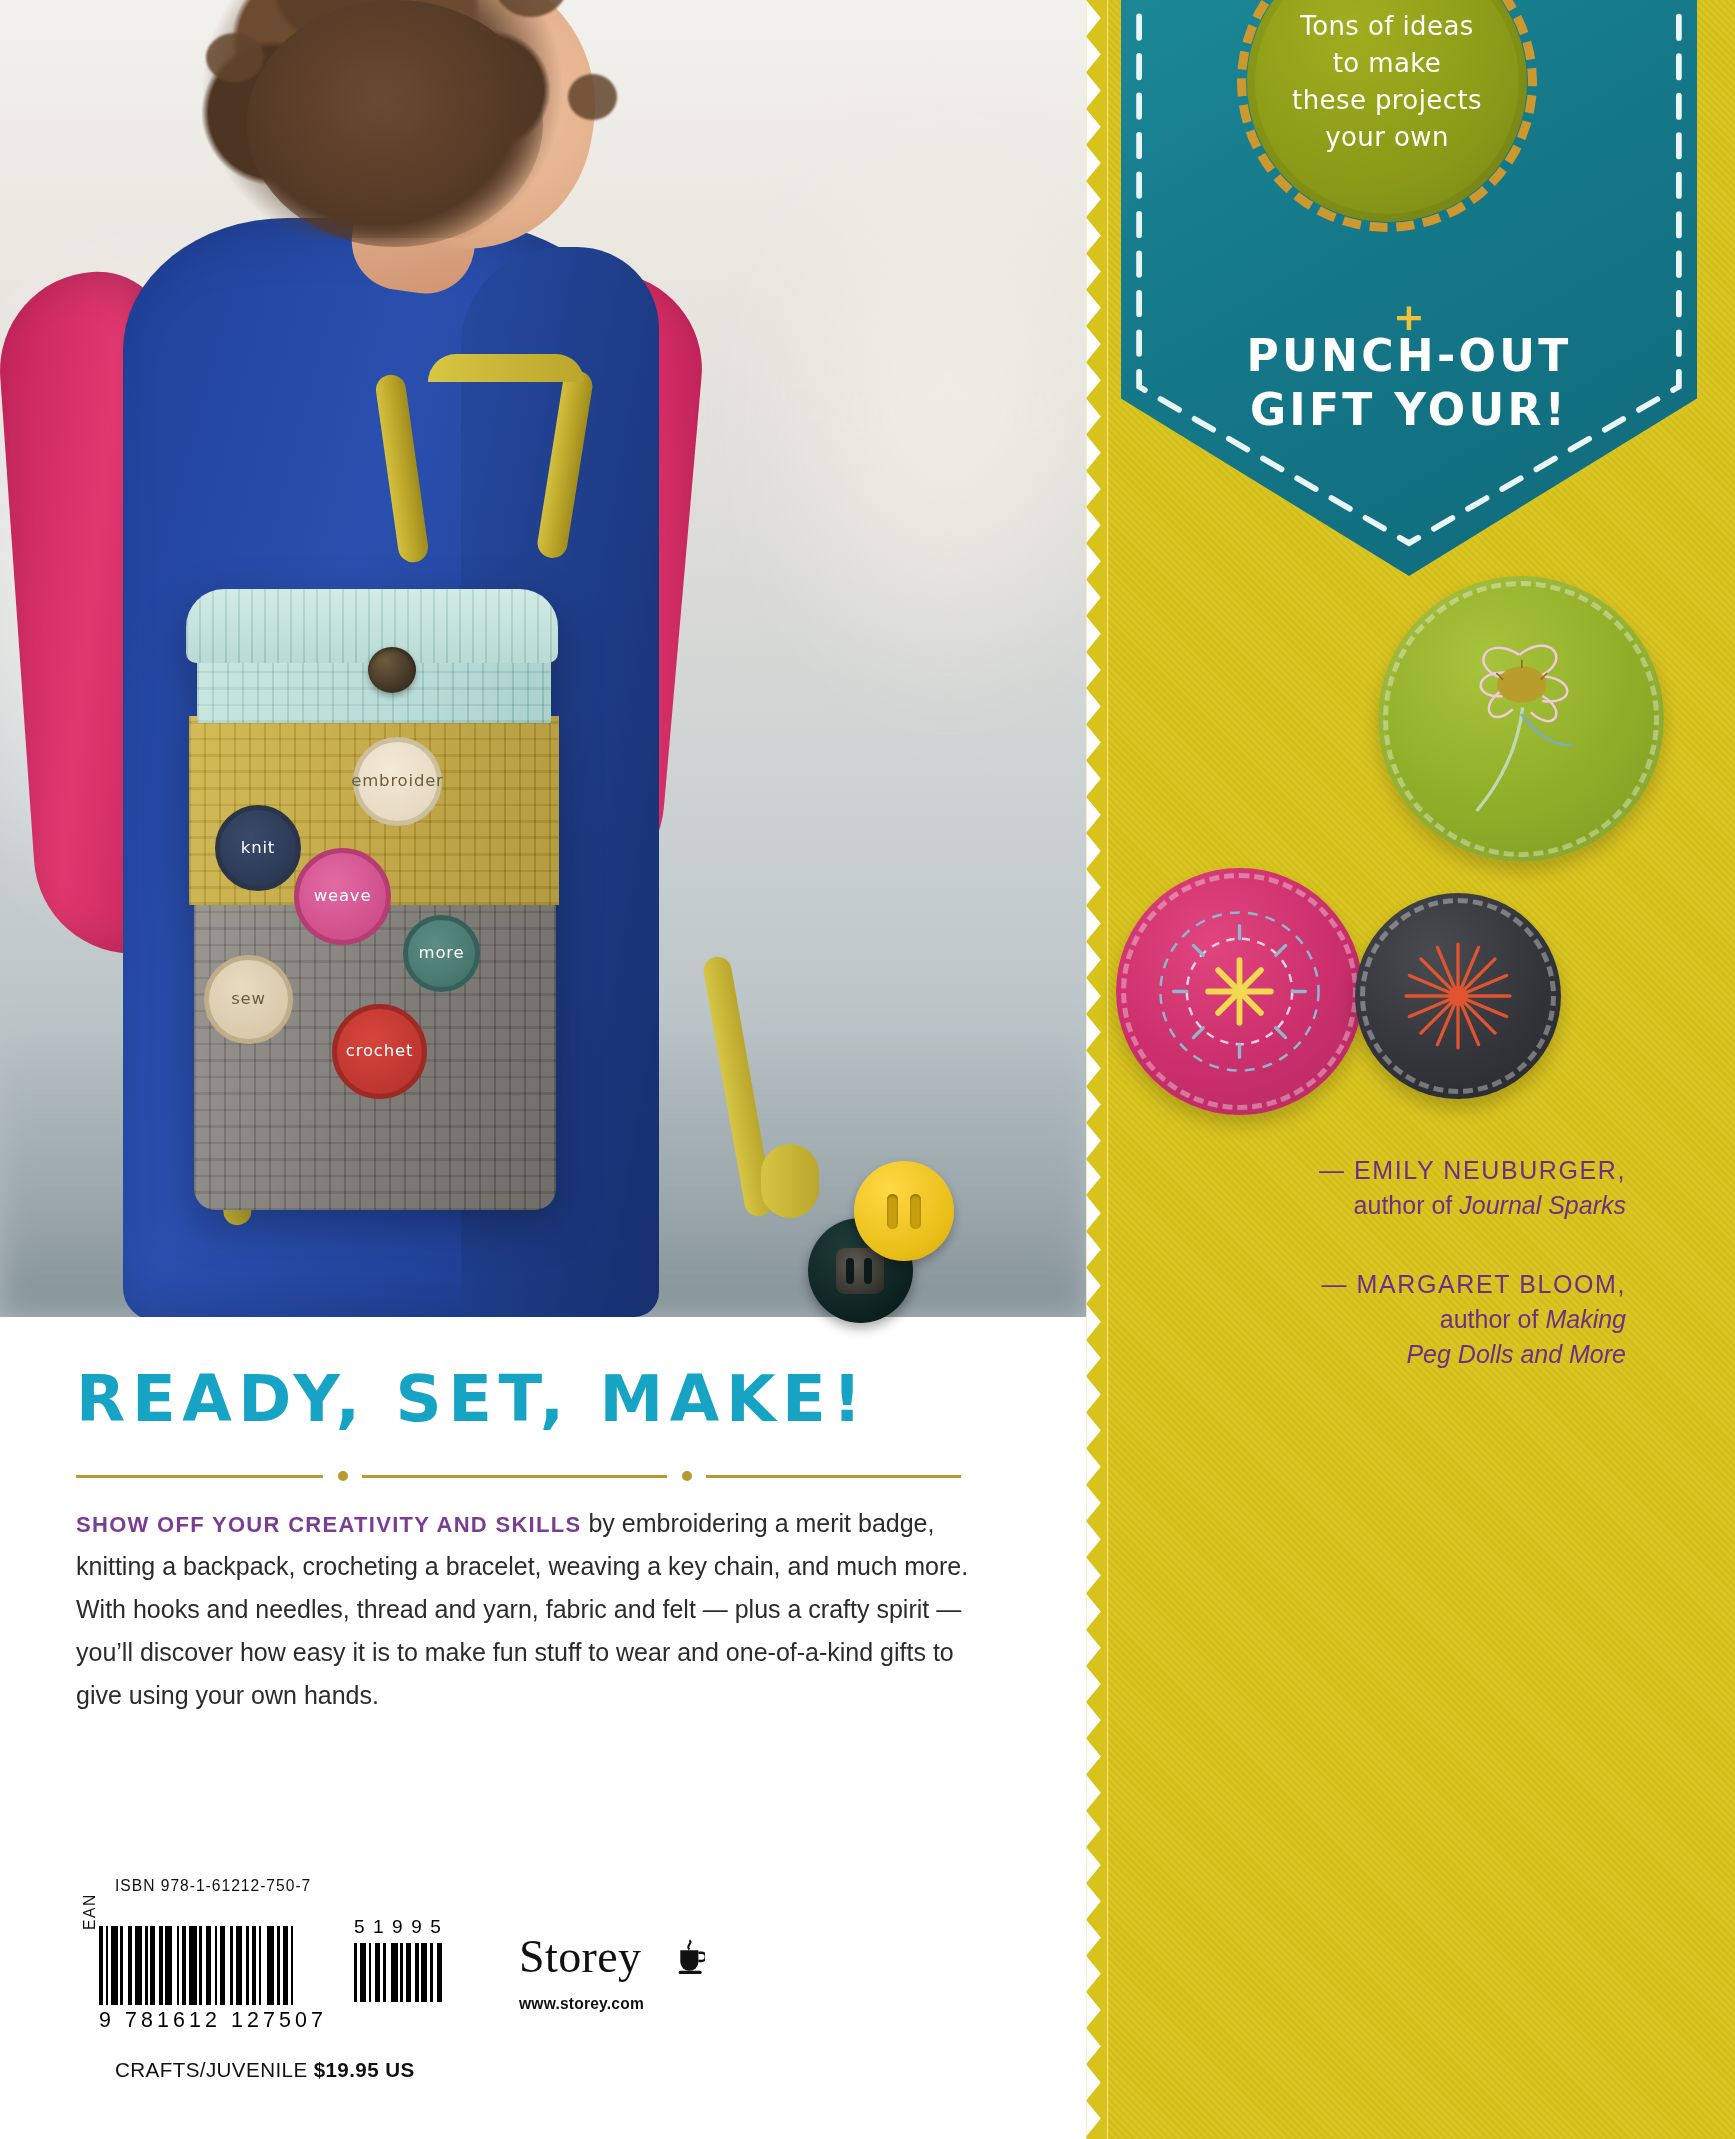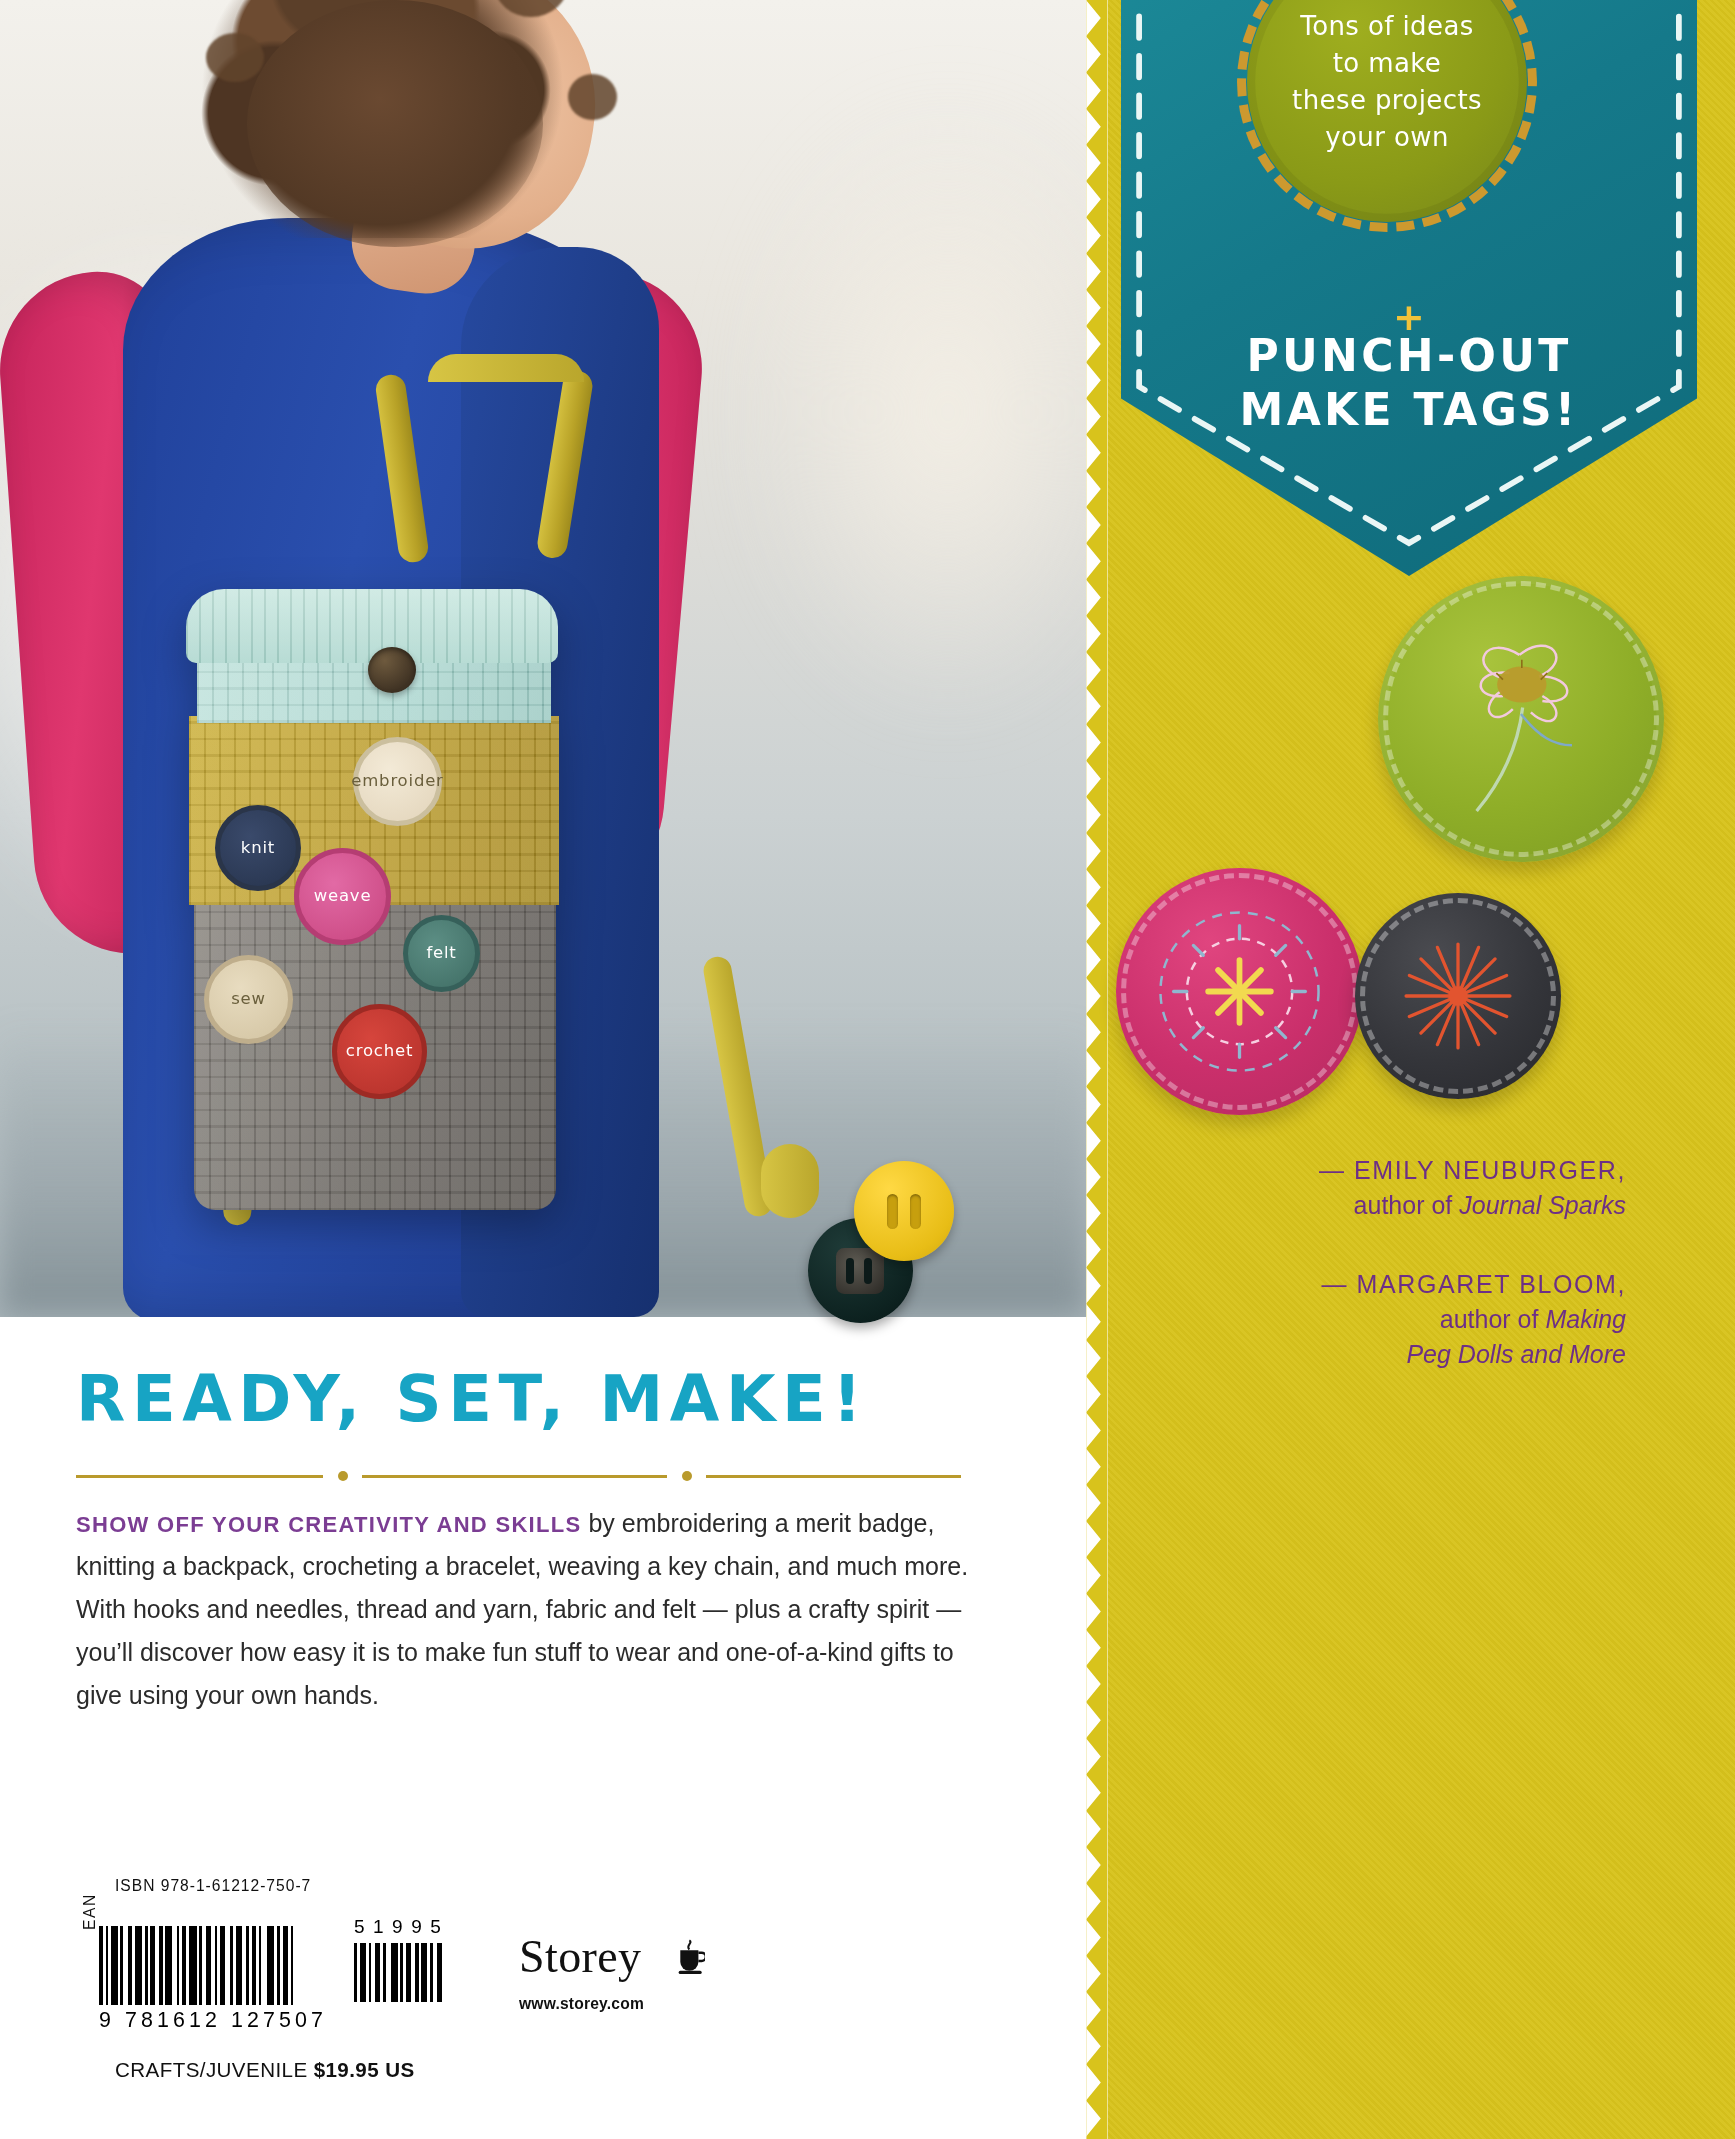--- a/index.html
+++ b/index.html
@@ -422,21 +422,21 @@
         <div class="badge b-embroider">
           <span>embroider</span>
         </div>
         <div class="badge b-knit">
           <span>knit</span>
         </div>
         <div class="badge b-weave">
           <span>weave</span>
         </div>
         <div class="badge b-felt">
-          <span>felt</span>
+          <span>more</span>
         </div>
         <div class="badge b-sew">
           <span>sew</span>
         </div>
         <div class="badge b-crochet">
           <span>crochet</span>
         </div>
       </div>
     </div>
 
@@ -595,21 +595,21 @@
           <div>Tons of ideas</div>
           <div>to make</div>
           <div>these projects</div>
           <div>your own</div>
         </div>
       </div>
 
       <div class="plus">+</div>
       <div class="punchout">
         <div>PUNCH-OUT</div>
-        <div>MAKE TAGS!</div>
+        <div>GIFT YOUR!</div>
       </div>
     </div>
 
     <div class="felt-green">
       <div class="edge"></div>
       <svg class="flower" viewBox="0 0 348 348">
         <g fill="none" stroke="#f2c9de" stroke-width="3">
           <path d="M172 96 C130 70 110 110 150 124"></path>
           <path d="M172 96 C210 66 238 104 196 122"></path>
           <path d="M160 118 C118 112 112 150 152 146"></path>

